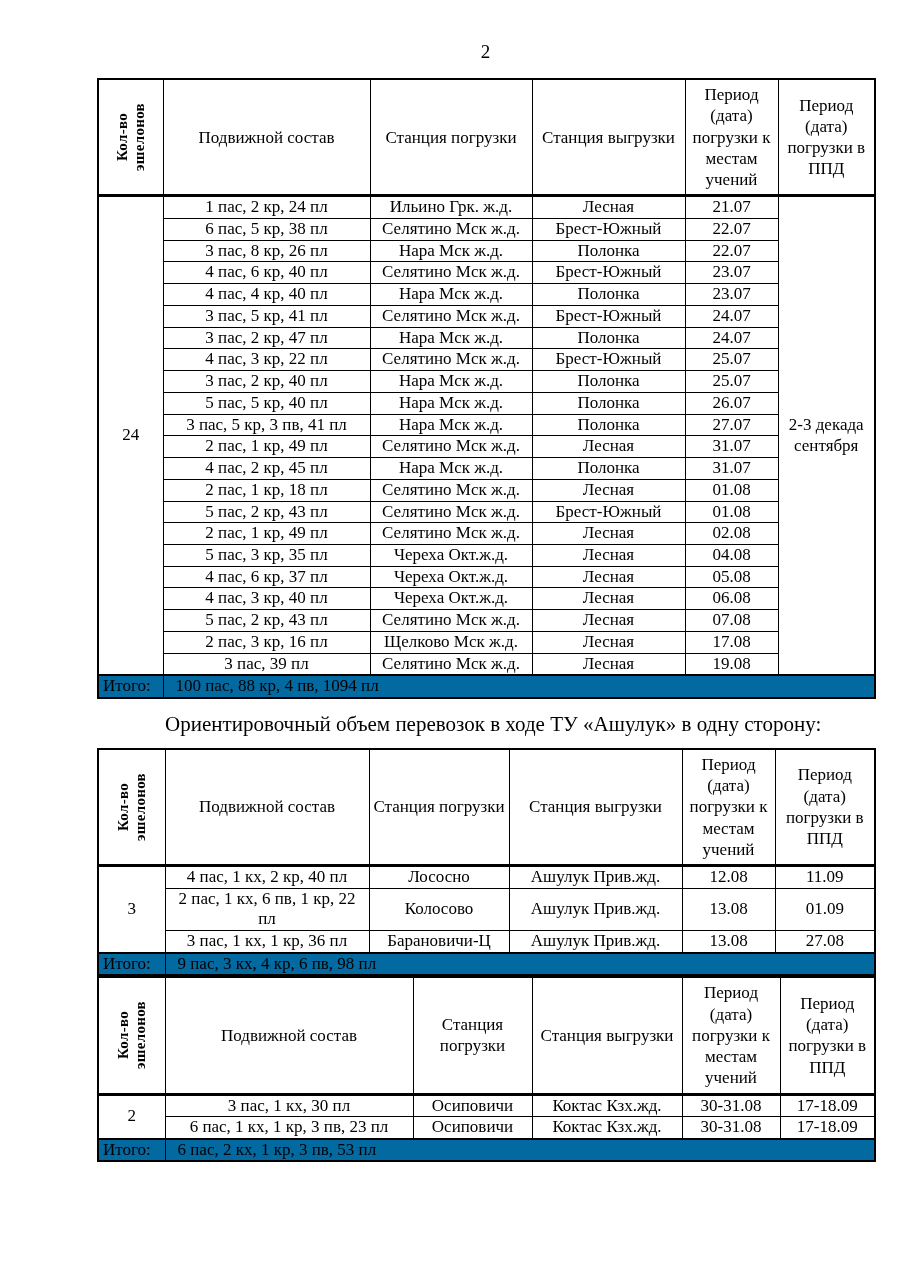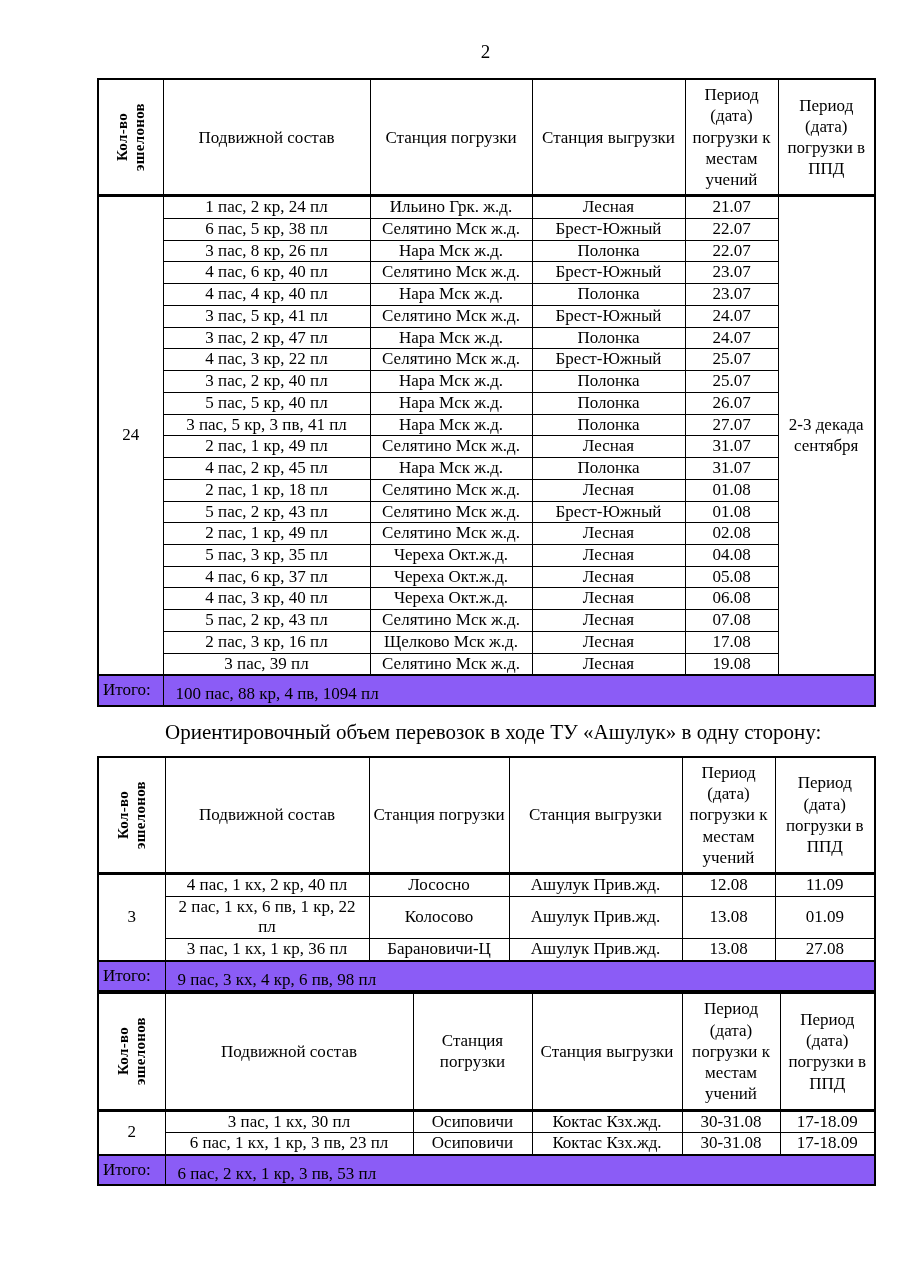--- a/index.html
+++ b/index.html
@@ -25,26 +25,26 @@
     border-bottom:3px solid #000;
     font-weight:normal; text-align:center; vertical-align:middle;
     font-size:17px; line-height:1.25; padding:4px 2px;
   }
   .doc tbody td {
     text-align:center; vertical-align:middle;
     font-size:17px; line-height:1.22; height:21px; padding:0 3px;
   }
   .doc tfoot td {
     border-top:2px solid #000;
-    background:#8b5cf6;
+    background:#0369a1;
     font-size:17px; line-height:1.2; height:22px;
     text-align:left; vertical-align:middle;
   }
   .doc tfoot td.tlabel { padding:0 2px 0 4px; }
-  .doc tfoot td.tvalue { padding:8px 4px 0 12px;margin-top:31px; }
+  .doc tfoot td.tvalue { padding:0 4px 0 12px;margin-top:31px; }
   th.rot { position:relative; }
   .rot-inner {
     position:absolute; top:50%; left:50%;
     transform:translate(-50%,-50%) rotate(-90deg);
     width:84px; text-align:center;
     font-weight:bold; font-size:15px; line-height:1.12;
     letter-spacing:0.3px;
   }
   .para {
     font-size:21px; line-height:1.38;

